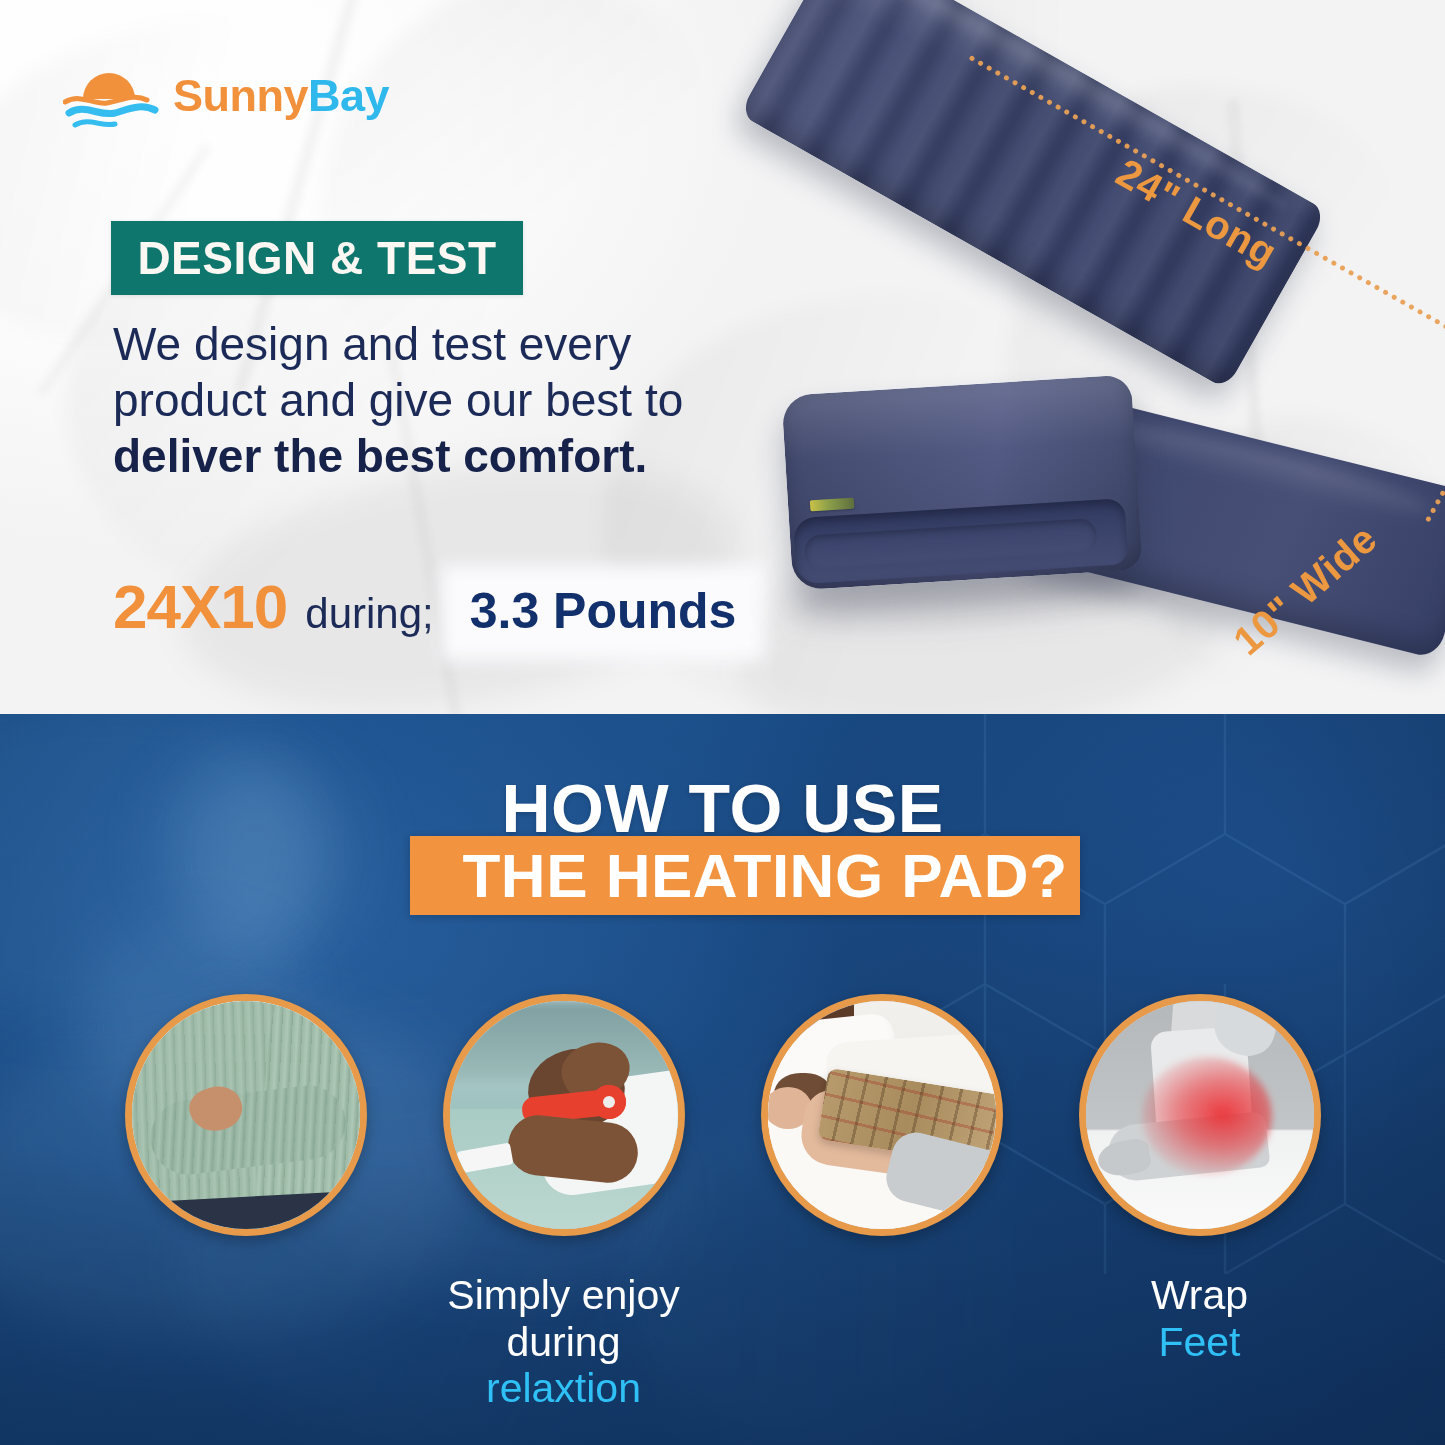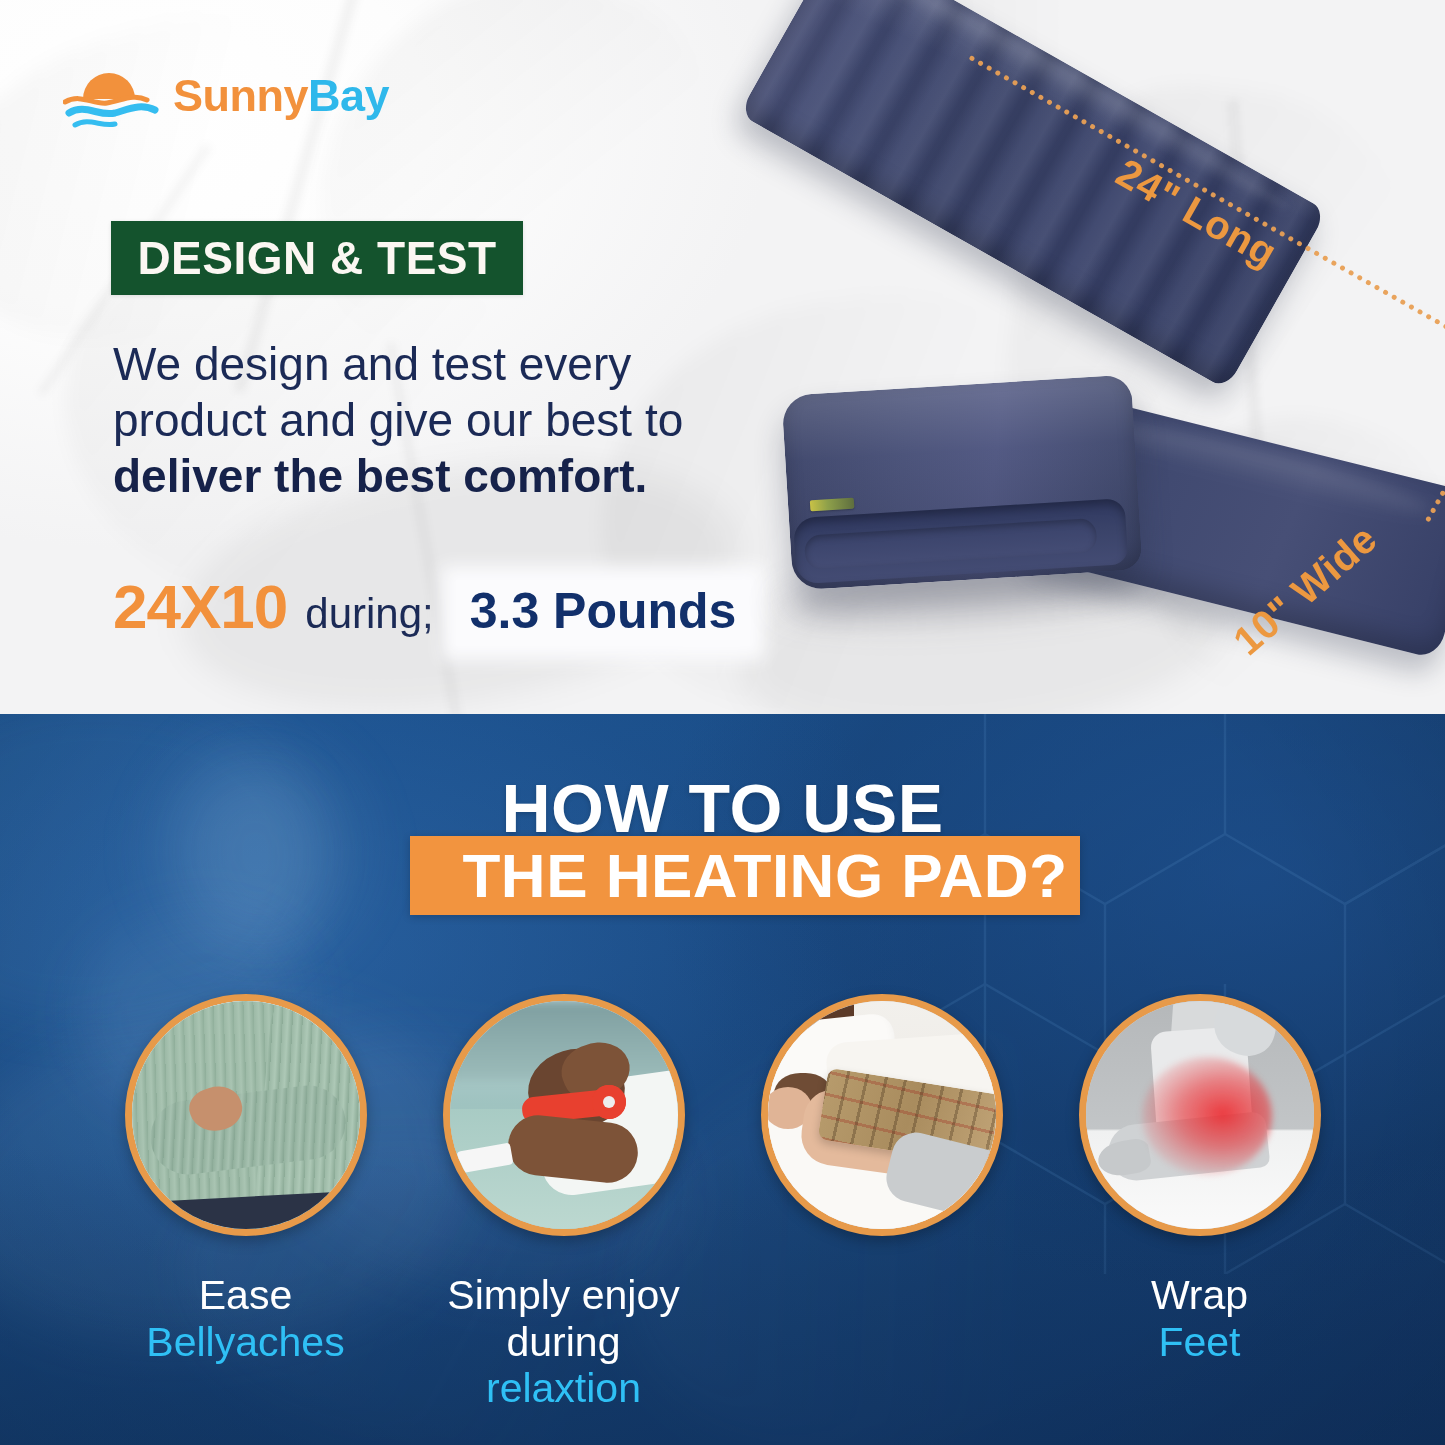--- a/index.html
+++ b/index.html
@@ -66,32 +66,32 @@
   .logo-text{
     font-size:45px;font-weight:700;letter-spacing:-0.5px;margin-left:6px;
     white-space:nowrap;line-height:1;
   }
   .logo-sunny{color:#F2913C;}
   .logo-bay{color:#2FB8EB;}
 
   
   .badge{
     position:absolute;left:111px;top:221px;width:412px;height:74px;
-    background:#14532d;
+    background:#0f766e;
     display:flex;align-items:center;justify-content:center;
     box-shadow:0 1px 4px rgba(0,0,0,0.10);
   }
   .badge-text{
     color:#FBF7F2;font-size:46px;font-weight:700;letter-spacing:0.5px;
     line-height:1;white-space:nowrap;
   }
 
   
   .para{
-    position:absolute;left:113px;top:336px;width:620px;
+    position:absolute;left:113px;top:316px;width:620px;
     font-size:46px;line-height:1.22;color:#1B2A56;font-weight:400;
   }
   .para b{font-weight:700;color:#16224A;}
 
   
   .sizeline{
     position:absolute;left:113px;top:576px;height:70px;
     display:flex;align-items:baseline;white-space:nowrap;
   }
   .size-dim{color:#F2913C;font-size:62px;font-weight:700;letter-spacing:-1px;line-height:1;}
@@ -441,24 +441,20 @@
         <div class="case-circle">
           <div class="ph1">
             <div class="shirt"></div>
             <div class="cardigan"></div>
             <div class="cardigan2"></div>
             <div class="sleeve"></div>
             <div class="hand"></div>
             <div class="pants"></div>
           </div>
         </div>
-        <div class="case-caption">
-          <span class="cap-a">Ease</span>
-          <span class="cap-b"><span class="w"></span><span>Bellyaches</span></span>
-        </div>
       </div>
 
       <div class="case">
         <div class="case-circle">
           <div class="ph2">
             <div class="trees"></div>
             <div class="grass"></div>
             <div class="shirt"></div>
             <div class="head"></div>
             <div class="face"></div>

